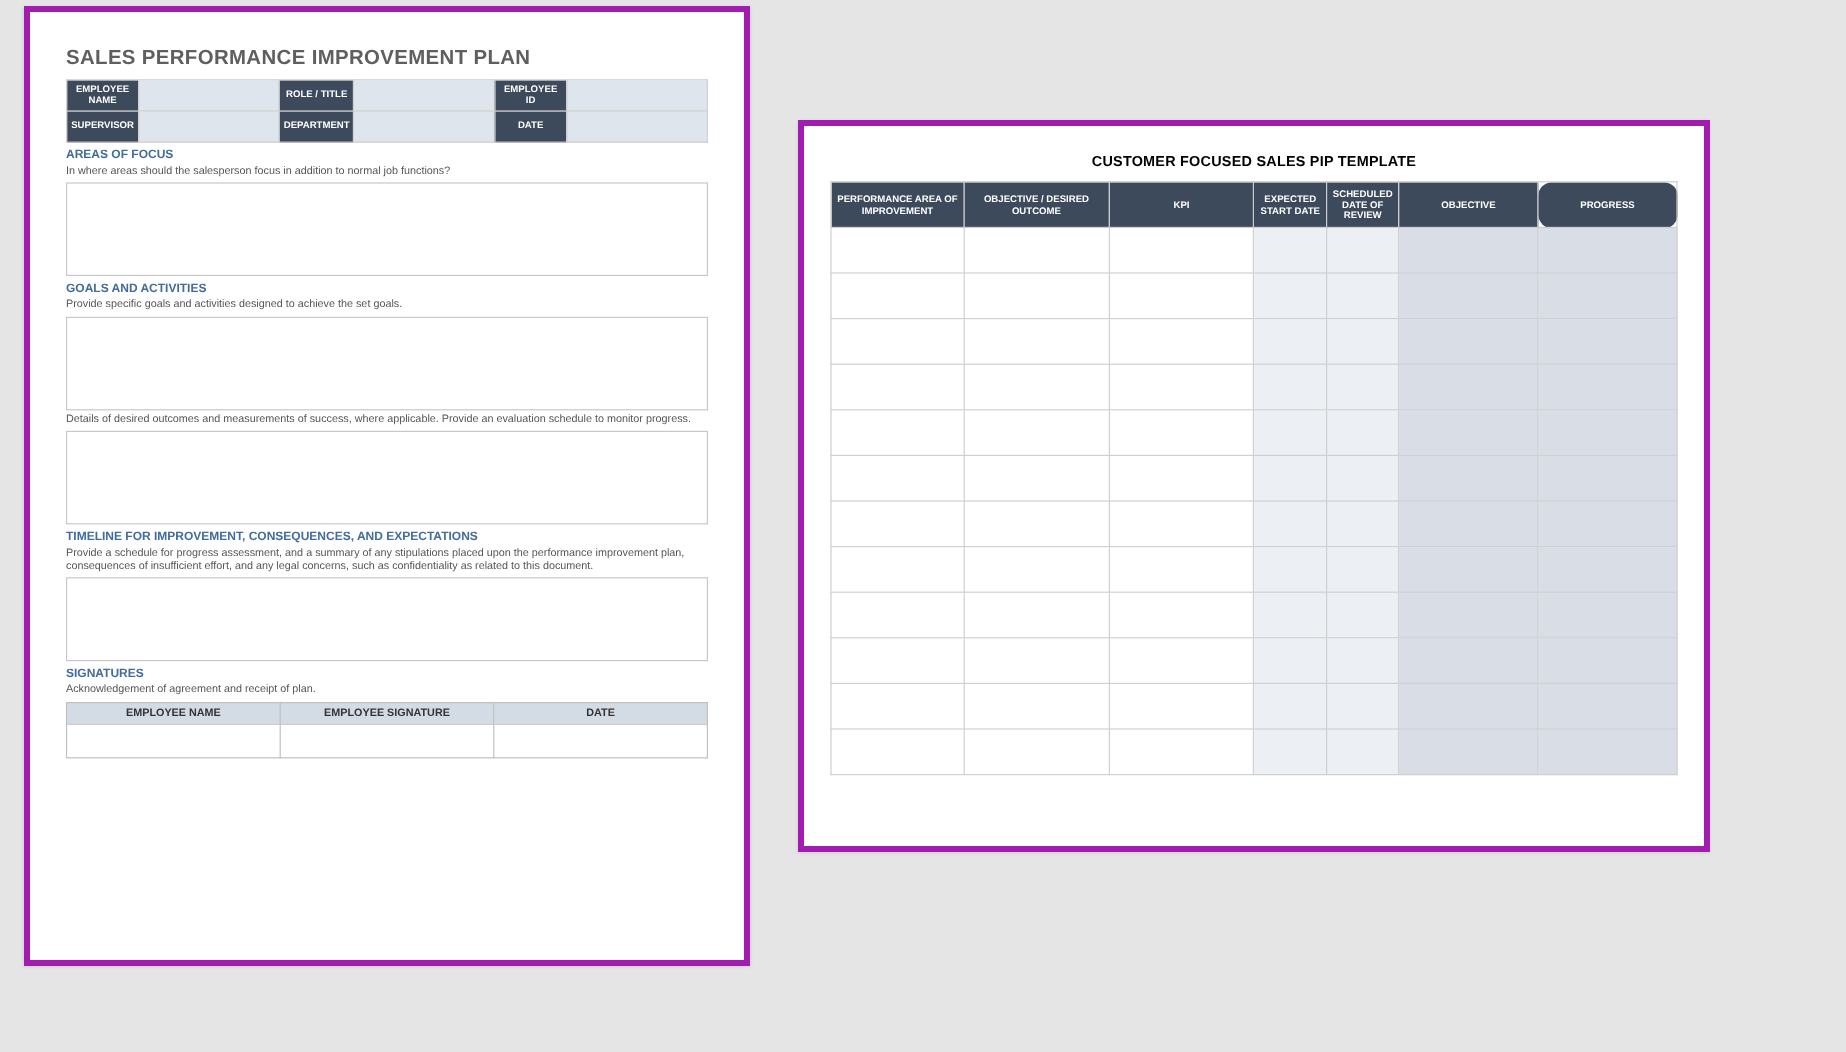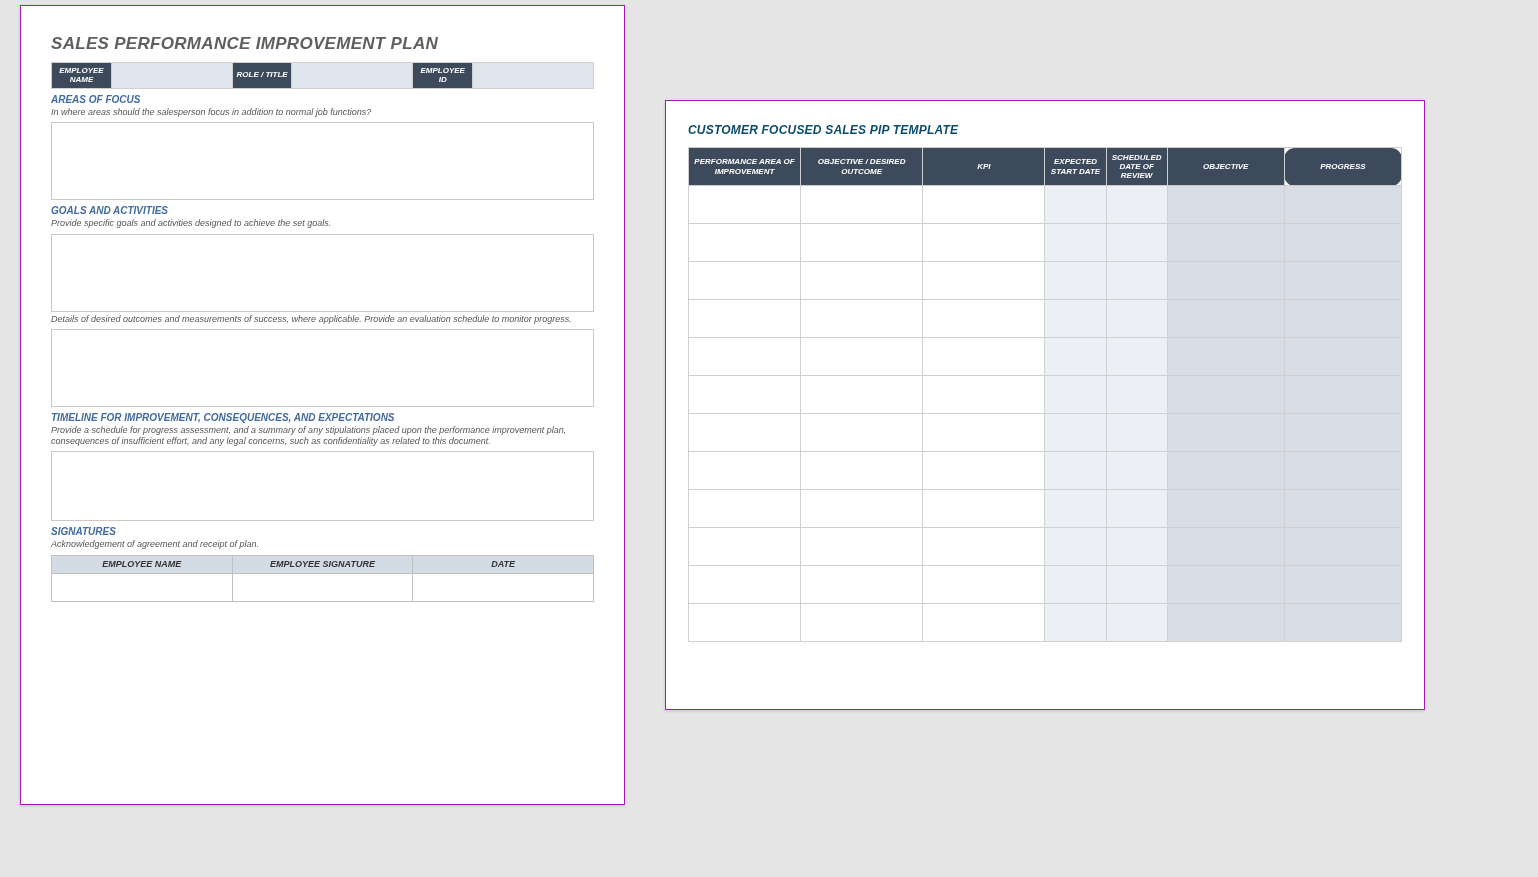--- a/index.html
+++ b/index.html
@@ -6,23 +6,22 @@
   body {
     background: #e5e5e5;
     font-family: Arial, Helvetica, sans-serif;
     width: 1538px;
     height: 877px;
     overflow: hidden;
   }
   .page {
     position: absolute;
     background: #fff;
-    border: 1px solid #a21caf;
+    border: 5px solid #a21caf;
     box-shadow: 0 1px 3px rgba(0,0,0,0.15);
-    font-style: italic;
   }
   .page-left {
     left: 20px; top: 5px;
     width: 605px; height: 800px;
     padding: 28px 30px;
   }
   .page-right {
     left: 665px; top: 100px;
     width: 760px; height: 610px;
     padding: 22px 22px;
@@ -73,25 +72,26 @@
     font-weight: bold;
     color: #333;
     border: 1px solid #c0c0c0;
     height: 18px;
     width: 33.33%;
   }
   .sig-table td { border: 1px solid #c0c0c0; height: 28px; }
   .sig-gap { height: 10px; }
 
   .right-title {
-    color: #0c4a6e;
+    color: #000000;
     font-size: 12px;
     font-weight: bold;
     margin-bottom: 10px;
     letter-spacing: 0.2px;
+    text-align: center;
   }
   .pip-table { width: 100%; border-collapse: collapse; }
   .pip-table th {
     background: #3d4a5c;
     color: #fff;
     font-size: 8px;
     font-weight: bold;
     text-align: center;
     border: 1px solid #ccc;
     height: 38px;
@@ -121,20 +121,28 @@
   <table class="info-grid">
     <tbody>
         <tr>
       <td class="hdr">EMPLOYEE NAME</td>
       <td class="val"></td>
       <td class="hdr">ROLE / TITLE</td>
       <td class="val"></td>
       <td class="hdr">EMPLOYEE ID</td>
       <td class="val"></td>
     </tr>
+    <tr>
+      <td class="hdr">SUPERVISOR</td>
+      <td class="val"></td>
+      <td class="hdr">DEPARTMENT</td>
+      <td class="val"></td>
+      <td class="hdr">DATE</td>
+      <td class="val"></td>
+    </tr>
   </tbody>
     </table>
 
   <div class="section-title">AREAS OF FOCUS</div>
   <div class="section-sub">In where areas should the salesperson focus in addition to normal job functions?</div>
   <div class="textbox" style="height:78px"></div>
 
   <div class="section-title">GOALS AND ACTIVITIES</div>
   <div class="section-sub">Provide specific goals and activities designed to achieve the set goals.</div>
   <div class="textbox" style="height:78px"></div>

